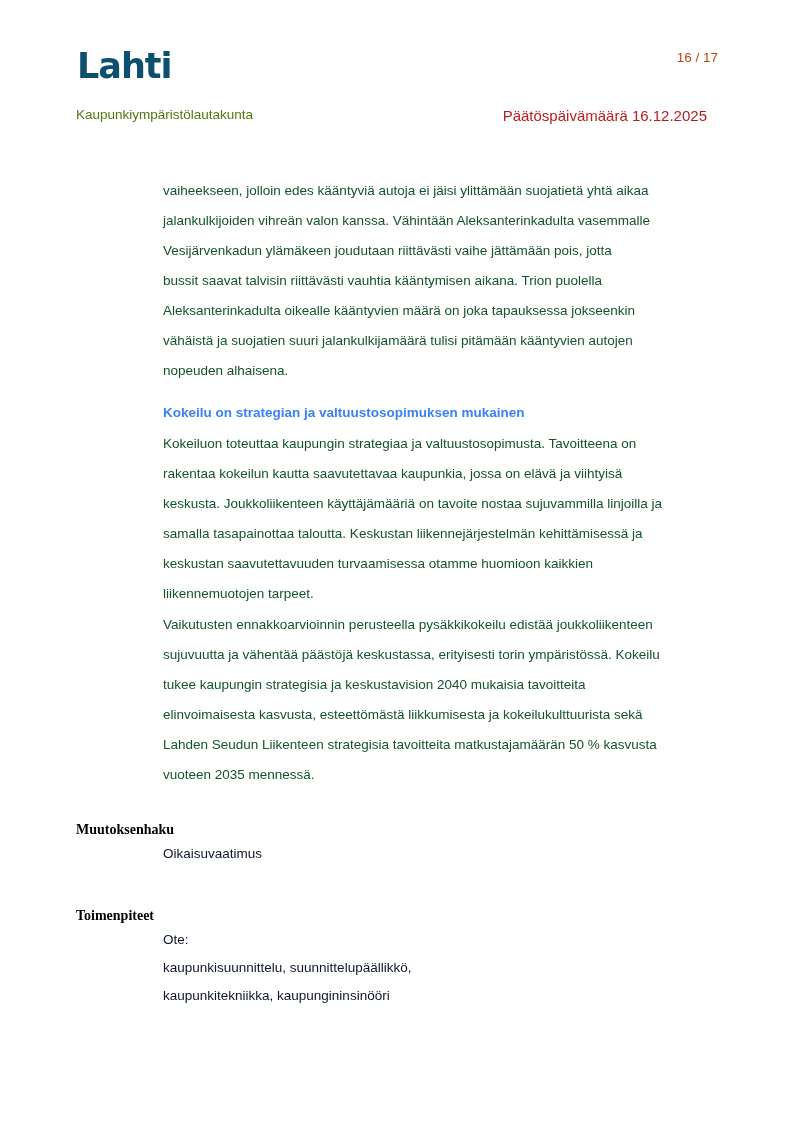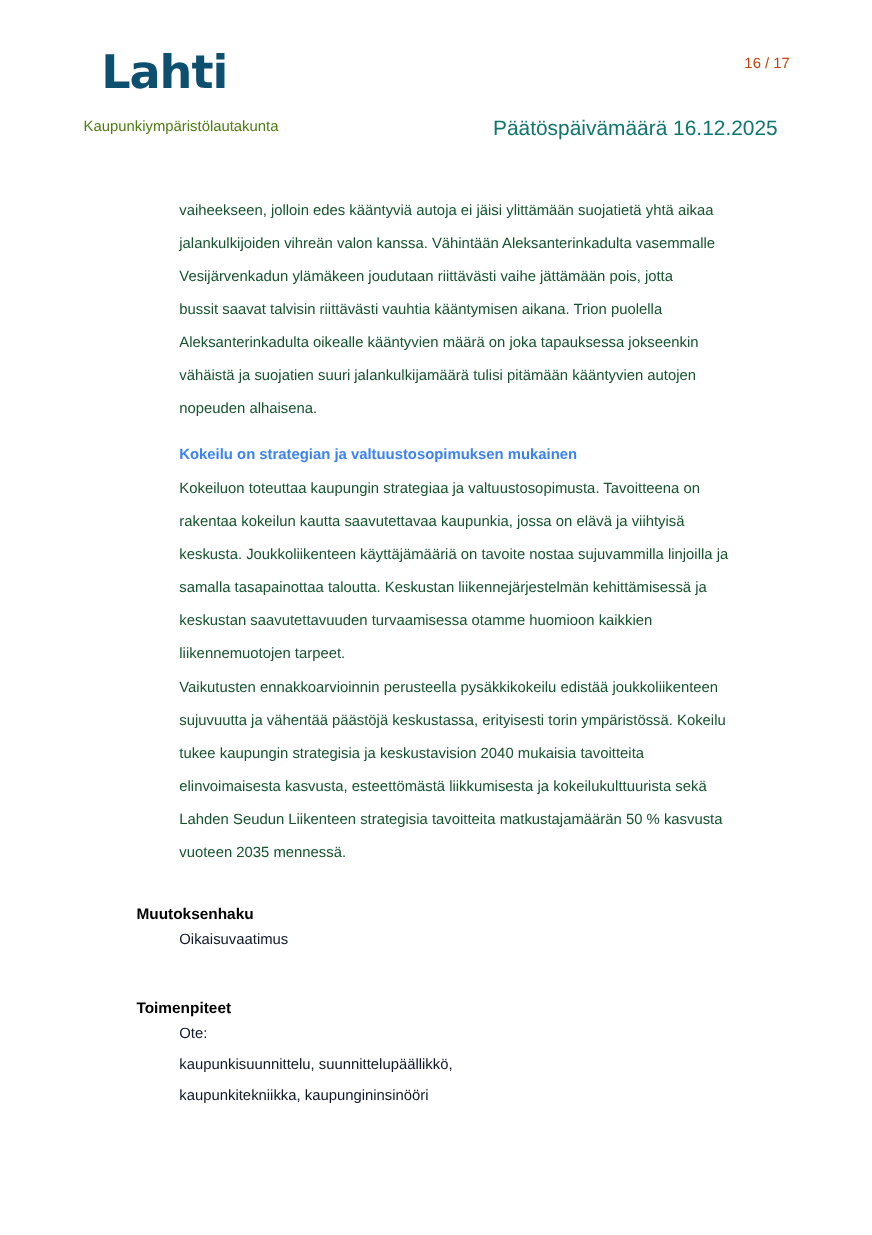--- a/index.html
+++ b/index.html
@@ -1,29 +1,29 @@
 <!DOCTYPE html>
 <html><head>
 <meta charset="utf-8">
 <style>
   html, body { margin: 0; padding: 0; background: #ffffff; }
   body { width: 793px; height: 1123px; position: relative; overflow: hidden;
          font-family: "Liberation Sans", sans-serif; color: #1a1a1a; }
-  .logo { position: absolute; left: 92px; top: 46px; font-family: "DejaVu Sans", sans-serif;
-          font-weight: bold; font-size: 42px; color: #0d4f6e; letter-spacing: -1px; line-height: 40px; }
+  .logo { position: absolute; left: 77px; top: 46px; font-family: "DejaVu Sans", sans-serif;
+          font-weight: bold; font-size: 35px; color: #0d4f6e; letter-spacing: -1px; line-height: 40px; }
   .page-number { position: absolute; right: 75px; top: 50px; font-size: 13.5px; color: #c2410c; }
   .header-left { position: absolute; left: 76px; top: 107px; font-size: 13.5px; color: #4d7c0f; }
-  .header-right { position: absolute; right: 86px; top: 107px; font-size: 19px; color: #0f766e; }
+  .header-right { position: absolute; right: 86px; top: 107px; font-size: 15px; color: #b91c1c; }
   .content { position: absolute; left: 163px; top: 176px; width: 565px; }
   .line { font-size: 13.5px; line-height: 30px; height: 30px; white-space: nowrap; color: #14532d; }
   .subheading { font-size: 13.5px; font-weight: bold; line-height: 30px; height: 30px; color: #3b82f6; margin-top: 12px; }
   .para { margin-top: 1px; }
   .section { position: absolute; left: 76px; }
-  .section-title { font-family: Liberation Sans, sans-serif; font-weight: bold; font-size: 14px;
-                   color: #000; line-height: 20px; margin-left: 48px; }
+  .section-title { font-family: Liberation Serif, serif; font-weight: bold; font-size: 14px;
+                   color: #000; line-height: 20px; }
   .section-body { margin-left: 87px; }
   .section-line { font-size: 13.5px; line-height: 28px; color: #0f172a; white-space: nowrap; }
 </style>
 </head>
 <body>
 
 <div class="logo">Lahti</div>
 <div class="page-number">16 / 17</div>
 <div class="header-left">Kaupunkiympäristölautakunta</div>
 <div class="header-right">Päätöspäivämäärä 16.12.2025</div>

